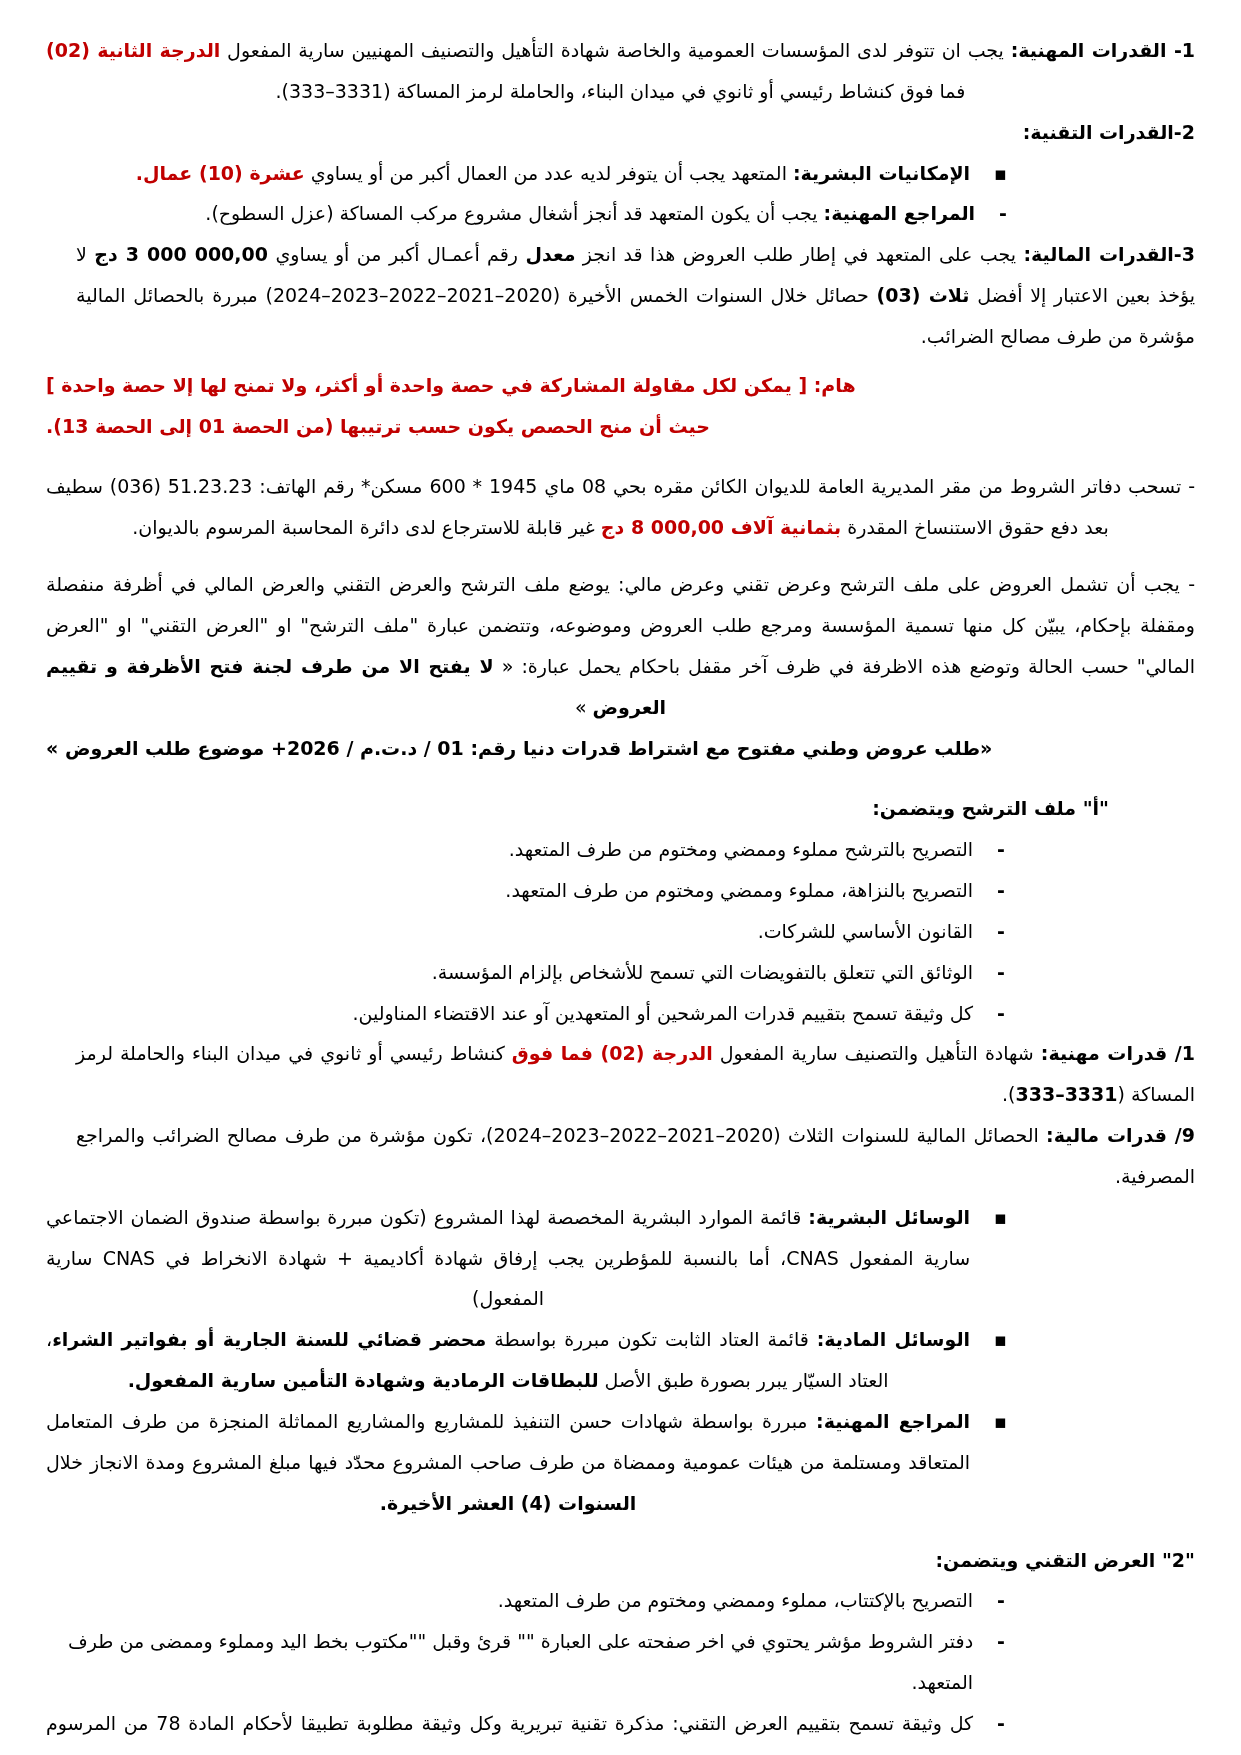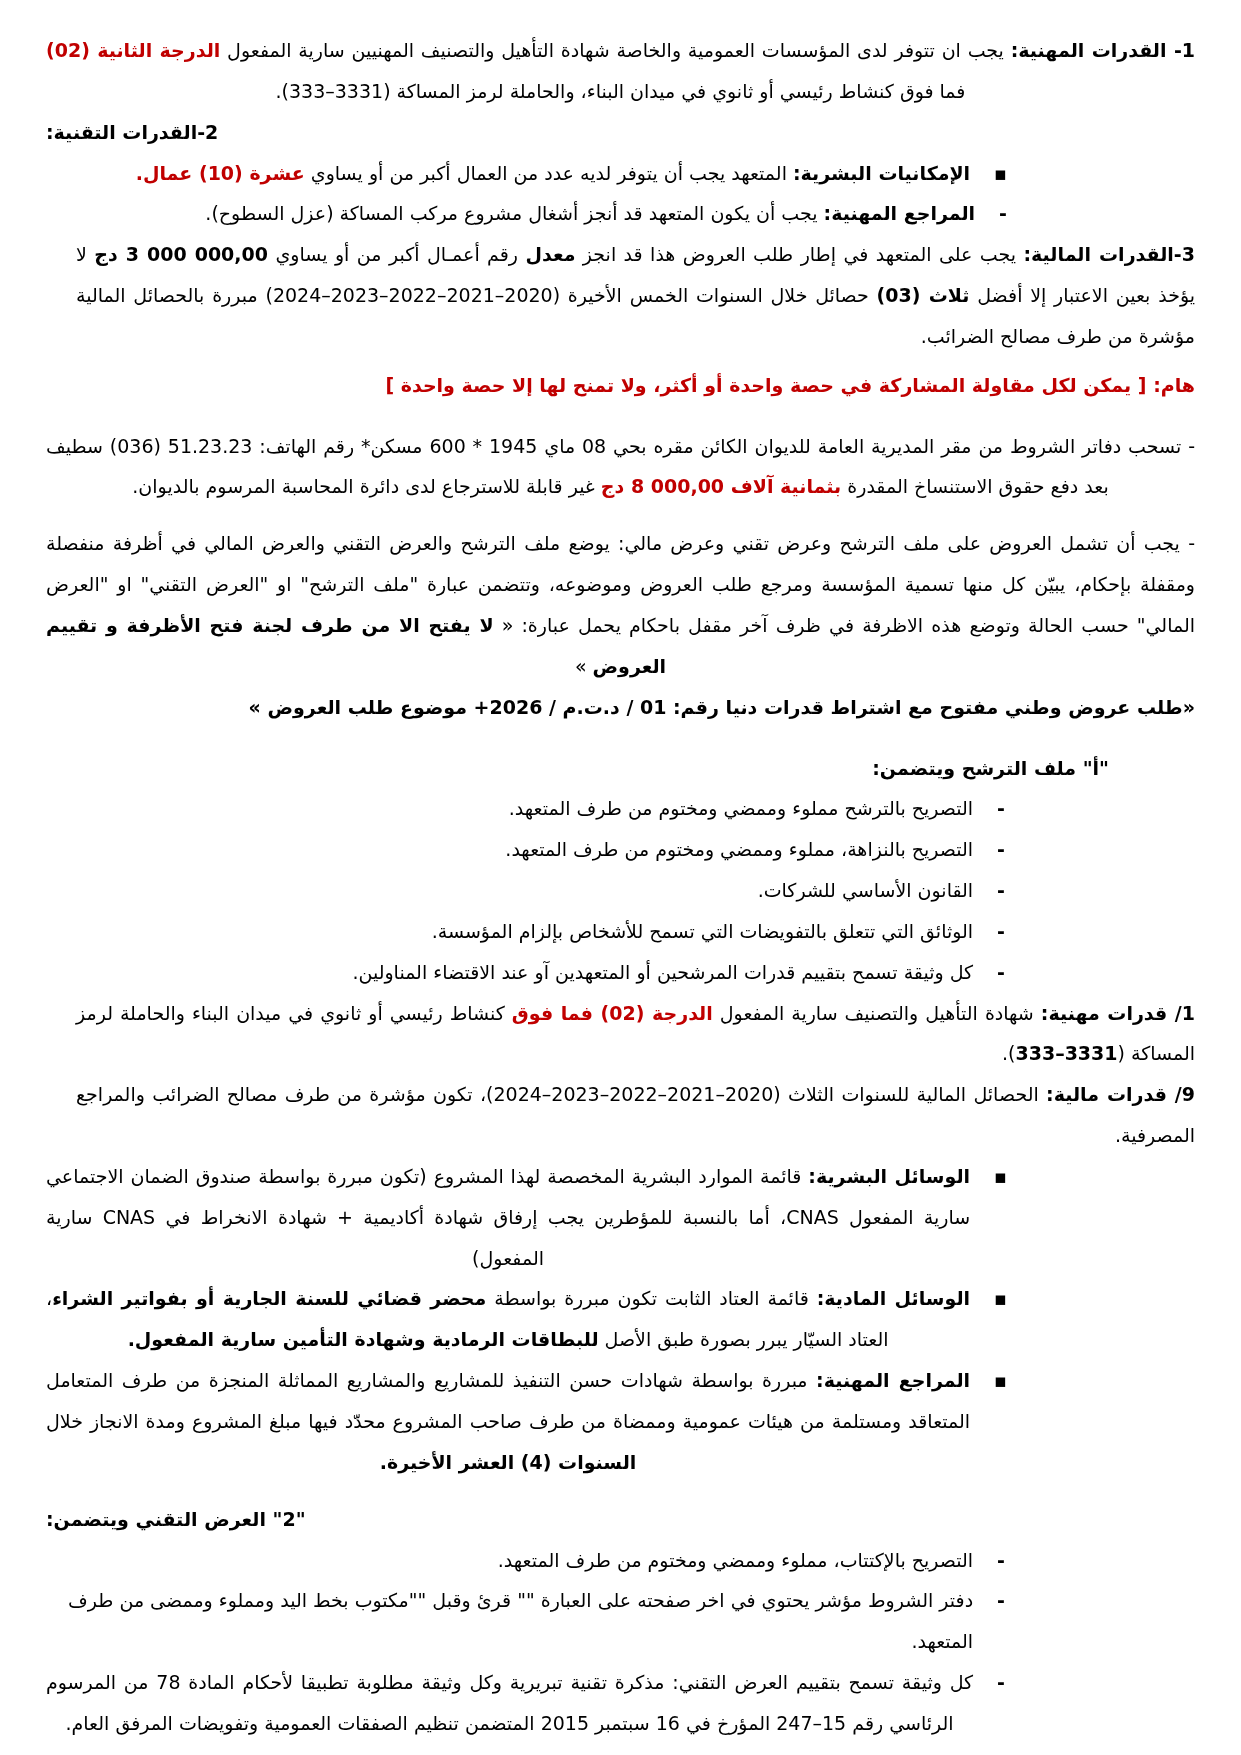--- a/index.html
+++ b/index.html
@@ -12,22 +12,22 @@
     padding:30px 46px 0 46px;
     font-size:19px;
     line-height:2.15;
   }
   .b{font-weight:bold;}
   .u{text-underline-offset:5px;}
   .red{color:var(--accent-red,#c00000);}
   p,h2,h3{margin:0;font-size:inherit;font-weight:normal;}
   .jc{text-align:justify;text-align-last:center;}
   .jr{text-align:justify;margin-left:30px;}
-  .c{text-align:right;}
-  .r{text-align:left;}
+  .c{text-align:left;}
+  .r{text-align:right;}
   .bullet{display:flex;gap:24px;}
   .bullet .mk{flex:0 0 auto;font-weight:bold;}
   .bullet .bt{flex:1 1 auto;}
   .ind-1{margin-right:188px;}
   .ind-2{margin-right:190px;}
   .h-a{margin-right:86px;text-align:right;}
   .mt-sm{margin-top:8px;}
   .mt-md{margin-top:16px;}
   .mt-lg{margin-top:20px;}
 </style>
@@ -46,20 +46,21 @@
   </div>
 
   <div class="bullet ind-1">
     <span class="mk">-</span>
     <div class="bt"><span class="b u">المراجع المهنية:</span><span> يجب أن يكون المتعهد قد أنجز أشغال مشروع مركب المساكة (عزل السطوح).</span></div>
   </div>
 
   <p class="jr"><span class="b u">3-القدرات المالية:</span><span> يجب على المتعهد في إطار طلب العروض هذا قد انجز </span><span class="b">معدل</span><span> رقم أعمـال أكبر من أو يساوي </span><span class="b">3&nbsp;000&nbsp;000,00 دج</span><span> لا يؤخذ بعين الاعتبار إلا أفضل </span><span class="b">ثلاث (03)</span><span> حصائل خلال السنوات الخمس الأخيرة (2020–2021–2022–2023–2024) مبررة بالحصائل المالية مؤشرة من طرف مصالح الضرائب.</span></p>
 
   <p class="c mt-sm"><span class="b u red">هام:</span><span class="b red"> [ يمكن لكل مقاولة المشاركة في حصة واحدة أو أكثر، ولا تمنح لها إلا حصة واحدة ]</span></p>
+  <p class="c"><span class="b red">حيث أن منح الحصص يكون حسب ترتيبها (من الحصة 01 إلى الحصة 13).</span></p>
 
   <p class="jc mt-lg"><span>- تسحب دفاتر الشروط من مقر المديرية العامة للديوان الكائن مقره بحي 08 ماي 1945 * 600 مسكن* رقم الهاتف: 51.23.23 (036) سطيف بعد دفع حقوق الاستنساخ المقدرة </span><span class="b red">بثمانية آلاف 8&nbsp;000,00 دج</span><span> غير قابلة للاسترجاع لدى دائرة المحاسبة المرسوم بالديوان.</span></p>
 
   <p class="jc mt-md"><span>- يجب أن تشمل العروض على ملف الترشح وعرض تقني وعرض مالي: يوضع ملف الترشح والعرض التقني والعرض المالي في أظرفة منفصلة ومقفلة بإحكام، يبيّن كل منها تسمية المؤسسة ومرجع طلب العروض وموضوعه، وتتضمن عبارة "ملف الترشح" او "العرض التقني" او "العرض المالي" حسب الحالة وتوضع هذه الاظرفة في ظرف آخر مقفل باحكام يحمل عبارة: « </span><span class="b">لا يفتح الا من طرف لجنة فتح الأظرفة و تقييم العروض</span><span> »</span></p>
   <p class="c"><span class="b">«طلب عروض وطني مفتوح مع اشتراط قدرات دنيا رقم: 01 / د.ت.م / 2026+ موضوع طلب العروض »</span></p>
 
   <h2 class="h-a mt-lg"><span class="b u">"أ" ملف الترشح ويتضمن:</span></h2>
 
   <div class="bullet ind-2">
     <span class="mk">-</span>

